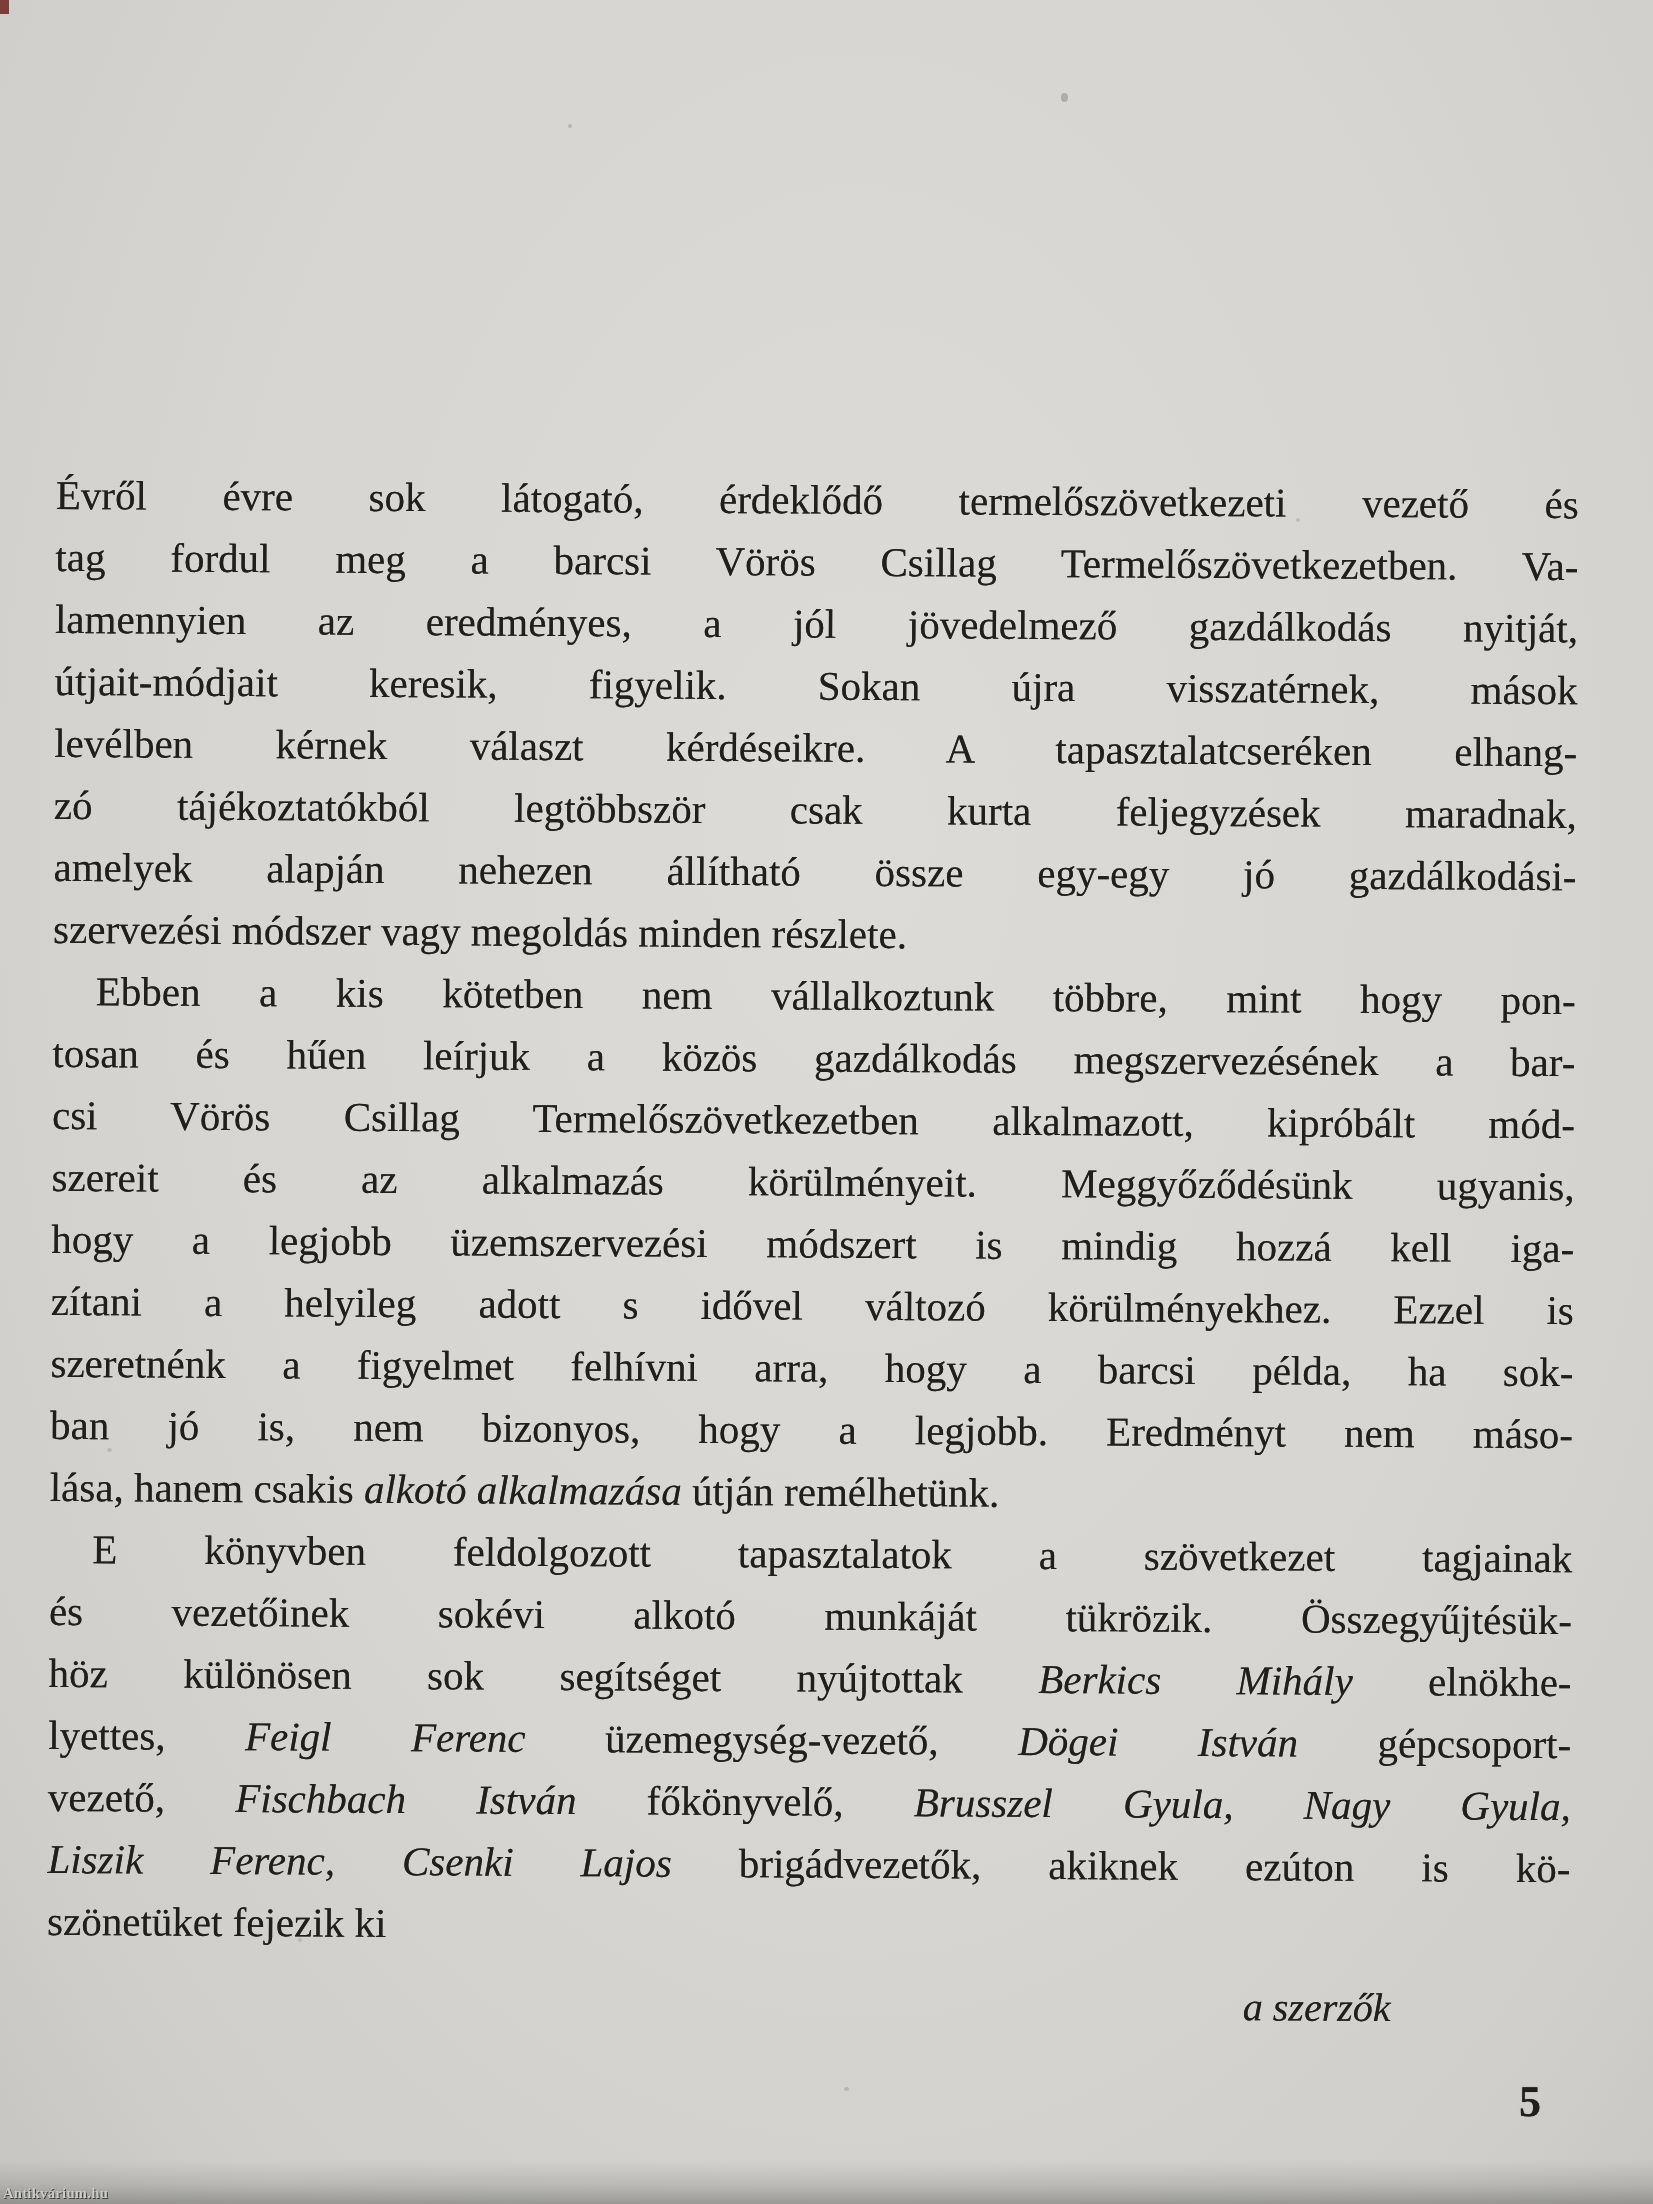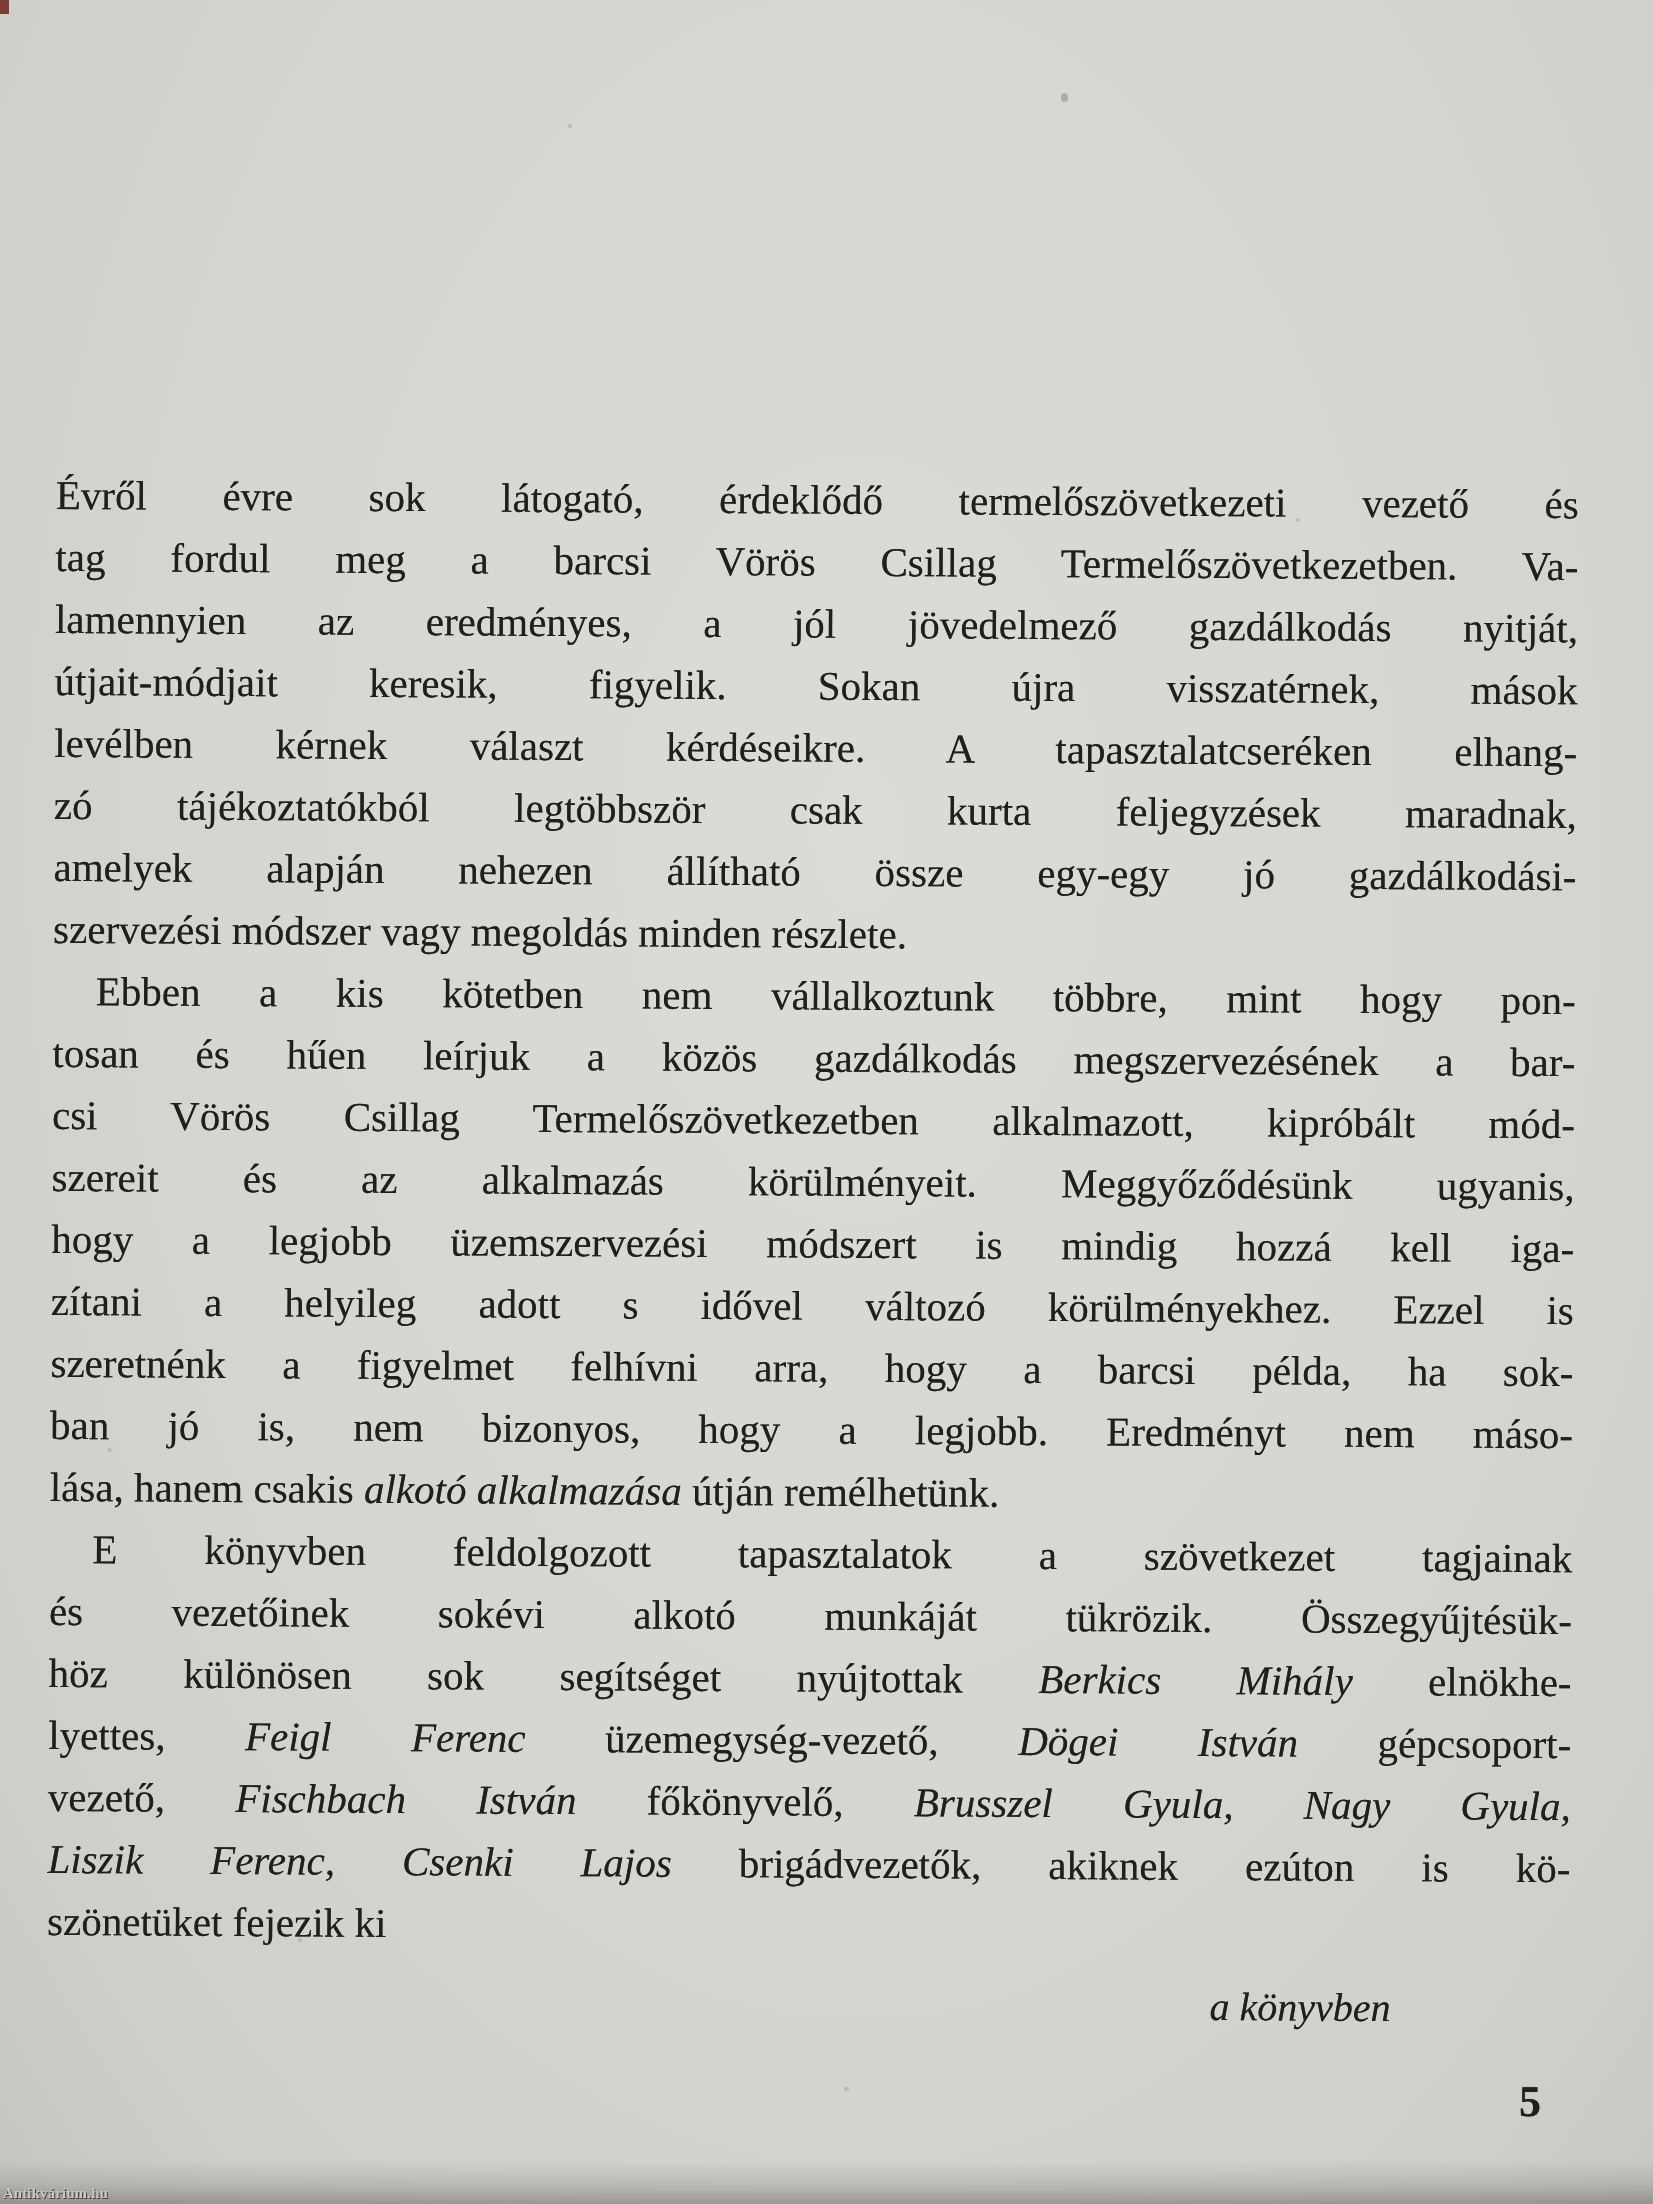--- a/index.html
+++ b/index.html
@@ -119,21 +119,21 @@
         <div class="line last"><span>lása, hanem csakis </span><em>alkotó alkalmazása</em><span> útján remélhetünk.</span></div>
         <div class="line indent"><span>E könyvben feldolgozott tapasztalatok a szövetkezet tagjainak</span></div>
         <div class="line"><span>és vezetőinek sokévi alkotó munkáját tükrözik. Összegyűjtésük-</span></div>
         <div class="line"><span>höz különösen sok segítséget nyújtottak </span><em>Berkics Mihály</em><span> elnökhe-</span></div>
         <div class="line"><span>lyettes, </span><em>Feigl Ferenc</em><span> üzemegység-vezető, </span><em>Dögei István</em><span> gépcsoport-</span></div>
         <div class="line"><span>vezető, </span><em>Fischbach István</em><span> főkönyvelő, </span><em>Brusszel Gyula, Nagy Gyula,</em></div>
         <div class="line"><em>Liszik Ferenc, Csenki Lajos</em><span> brigádvezetők, akiknek ezúton is kö-</span></div>
         <div class="line last"><span>szönetüket fejezik ki</span></div>
       </div>
 
-    <div class="signature">a könyvben</div>
+    <div class="signature">a szerzők</div>
 
     <div class="page-number">5</div>
   </div>
 
   <div class="bottom-shade"></div>
 
   <div class="watermark">Antikvárium.hu</div>
 </div>
 
 

